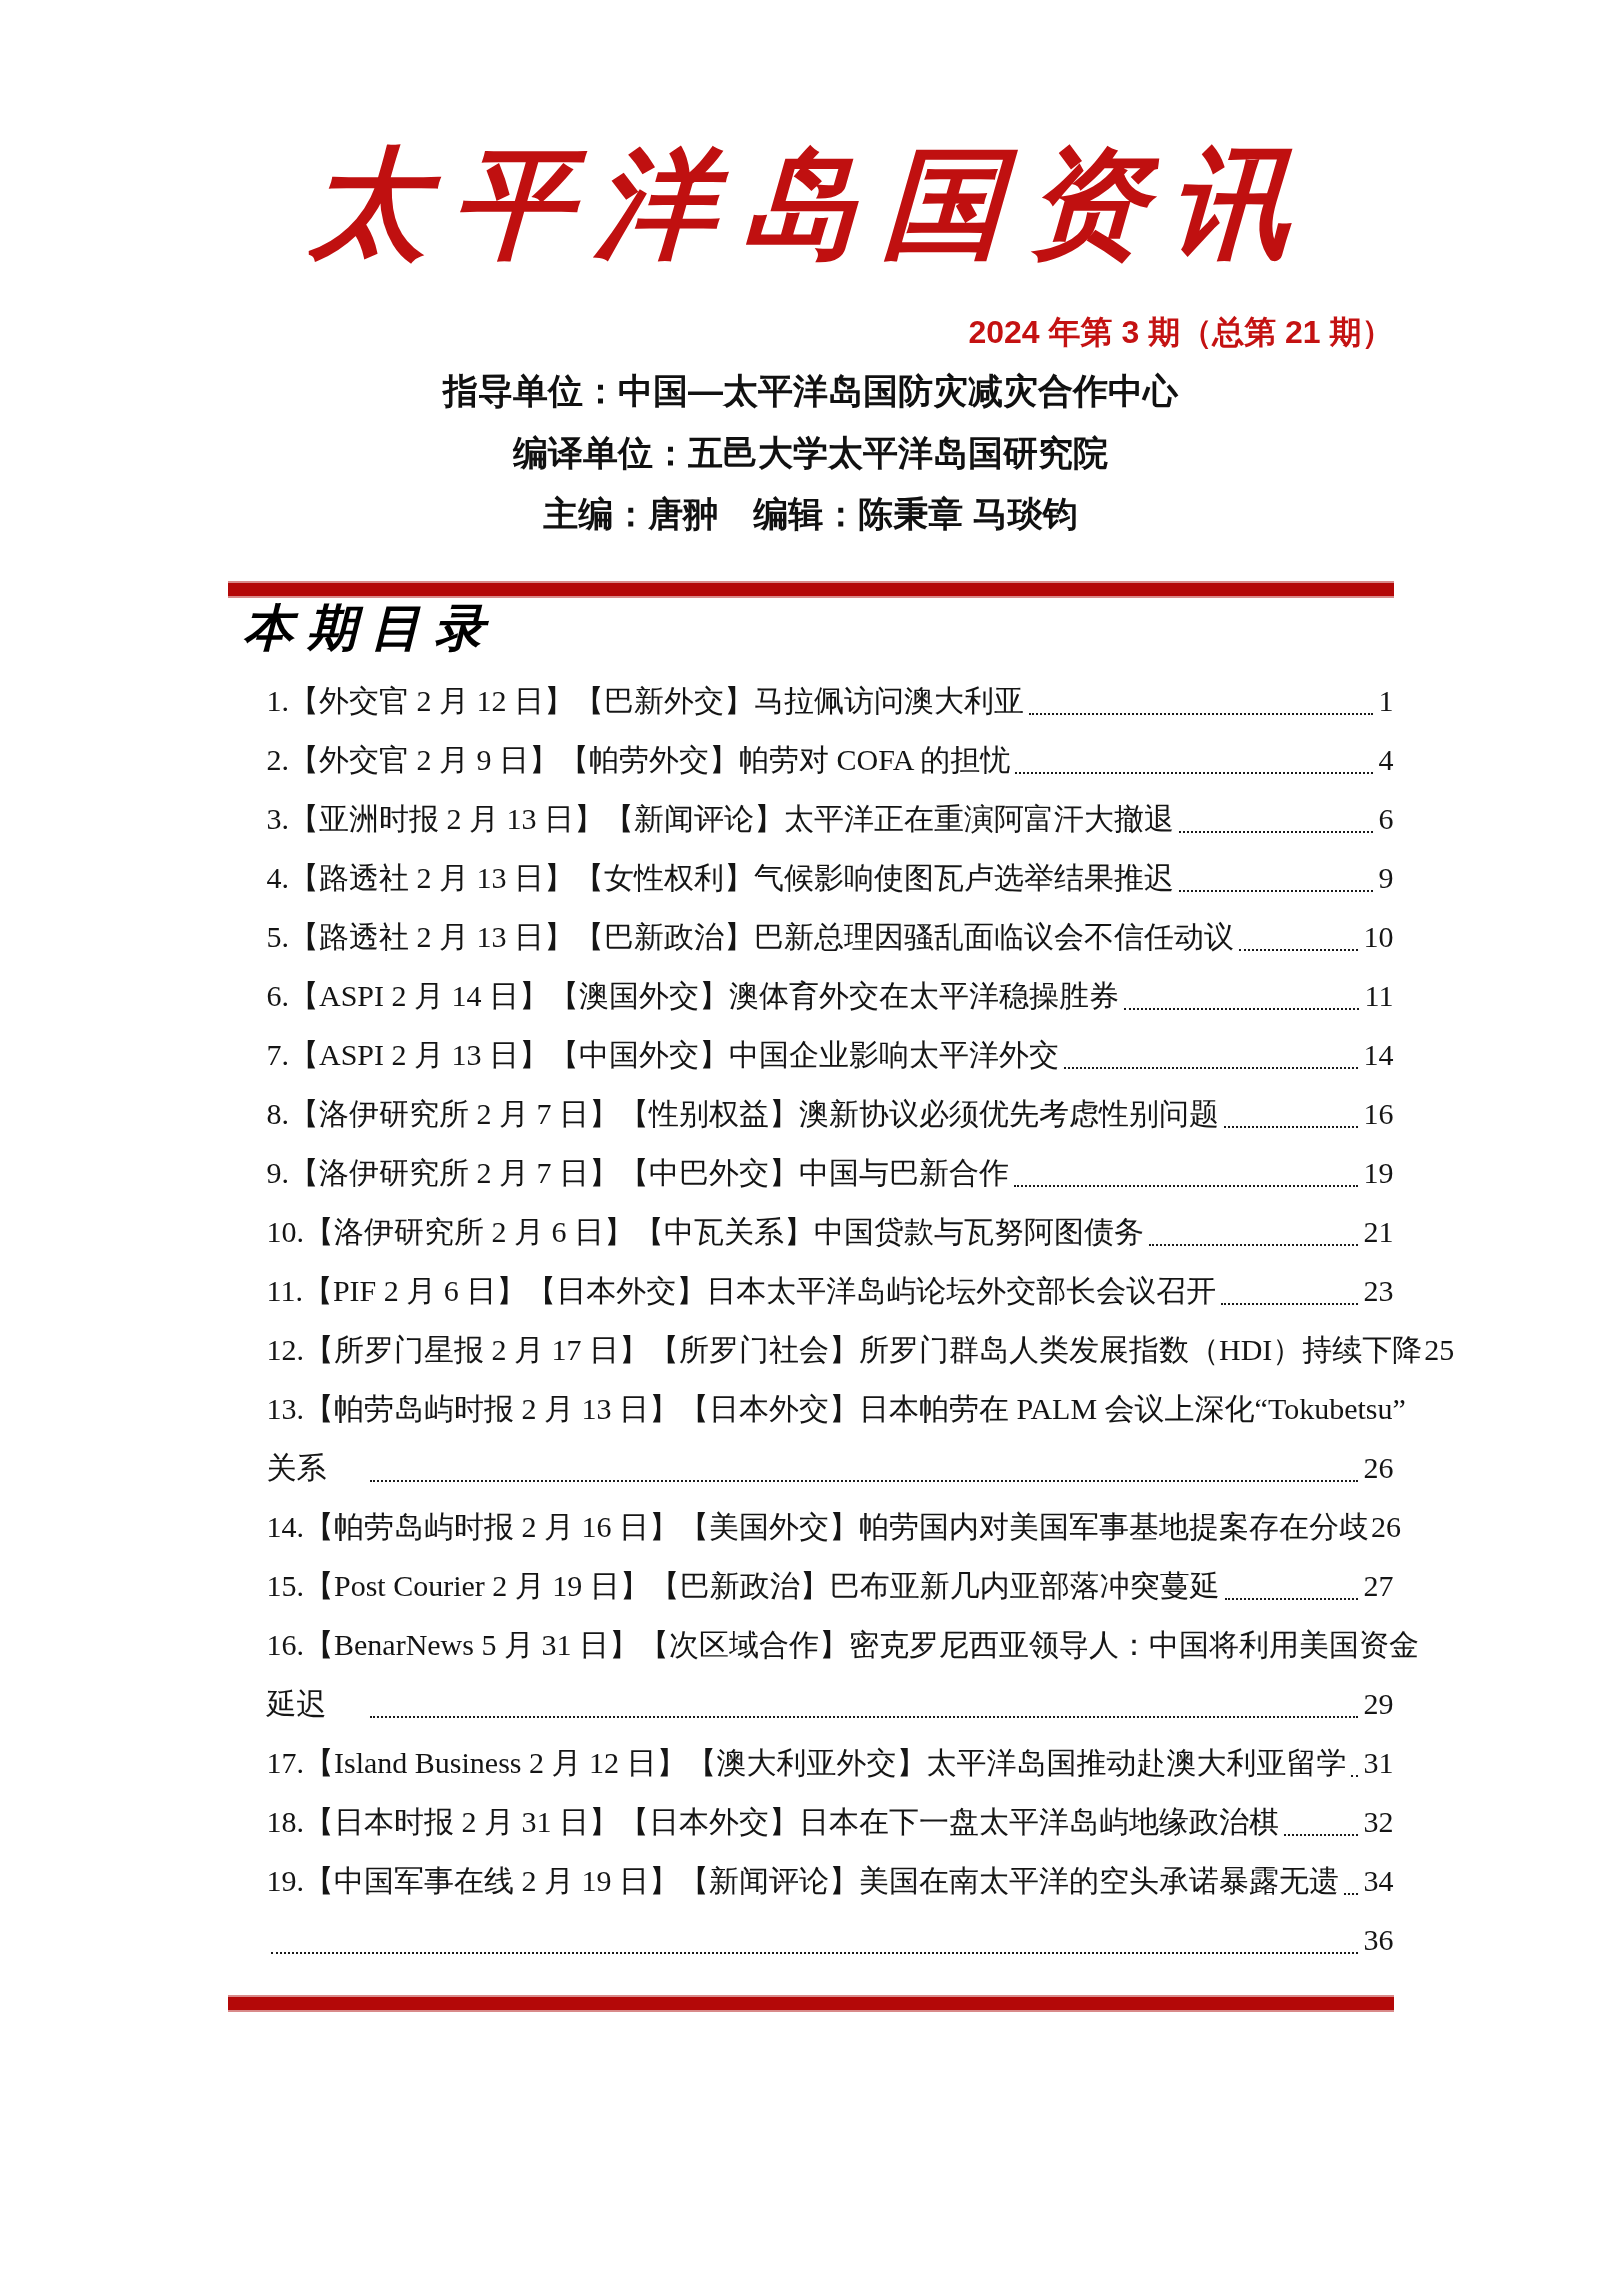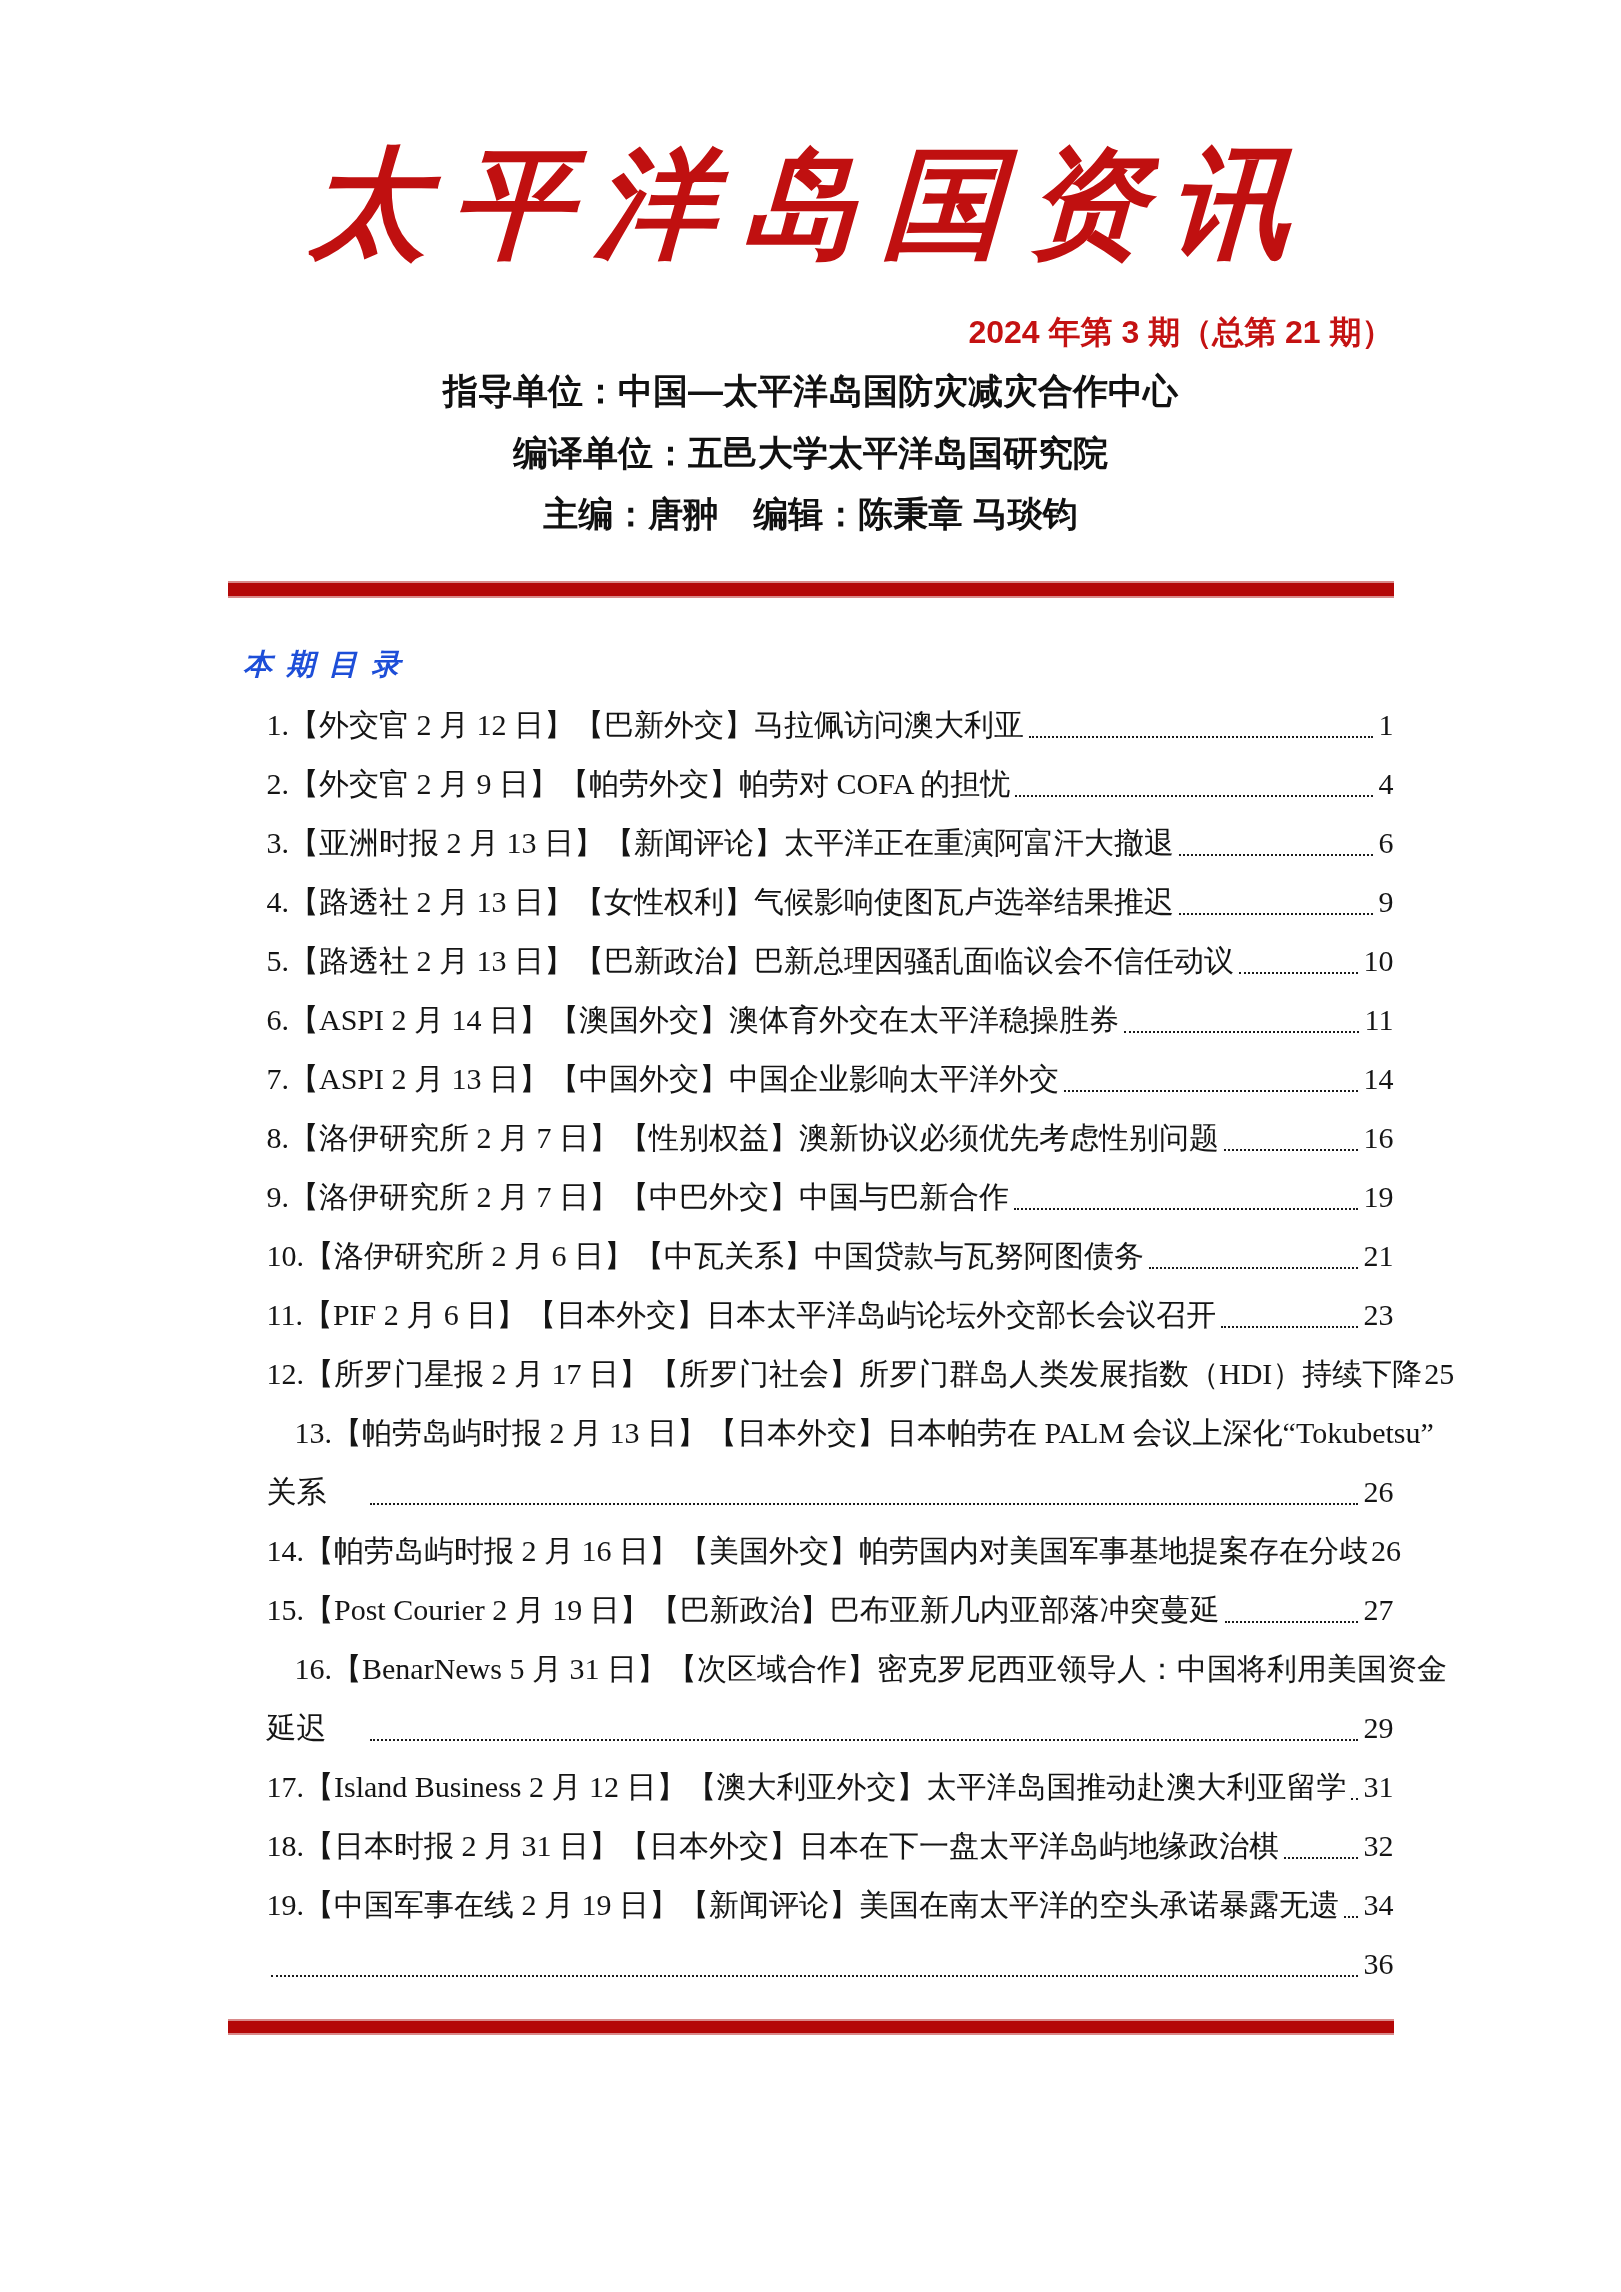--- a/index.html
+++ b/index.html
@@ -28,35 +28,35 @@
   .org-line + .org-line{margin-top:25.5px;}
   
   .red-rule{
     height:12.7px;background:#b40808;
     border-top:2px solid #d98a8a;border-bottom:2px solid #d98a8a;
   }
   .rule-top{margin-top:49px;}
   .rule-bottom{margin-top:25.5px;}
   
   .toc-heading{
-    margin-top:49px;padding-left:15.7px;
-    font-size:29px;line-height:1.2;font-weight:bold;font-style:italic;
-    letter-spacing:13.7px;color:#1d4ed8;
+    padding-left:15.7px;
+    font-size:50px;line-height:1.2;font-weight:bold;font-style:italic;
+    letter-spacing:13.7px;color:#000000;
     font-family:"DejaVu Serif","Liberation Serif",serif;
   }
   .toc-list{margin-top:13.7px;padding-left:39px;}
   .toc-line{display:flex;height:59px;line-height:59px;font-size:30px;white-space:nowrap;}
   .toc-text{flex:0 0 auto;}
   .toc-dots{flex:1 1 auto;position:relative;min-width:0;}
   .toc-dots::after{
     content:"";position:absolute;left:4.9px;right:3.9px;bottom:15.7px;
     border-bottom:2.9px dotted #1a1a1a;
   }
   .toc-page{flex:0 0 auto;padding-left:2px;}
-  .toc-line.full .toc-text{flex:1 1 auto;text-align:justify;text-align-last:justify;margin-left:28px;}
+  .toc-line.full .toc-text{flex:1 1 auto;text-align:justify;text-align-last:justify;}
   .toc-line.cont .toc-dots::after{left:43px;}
 </style>
 </head>
 <body>
 
 <div class="page">
   <div class="content">
 
     <div class="masthead-title">太平洋岛国资讯</div>
     <div class="issue-line">2024 年第 3 期（总第 21 期）</div>

